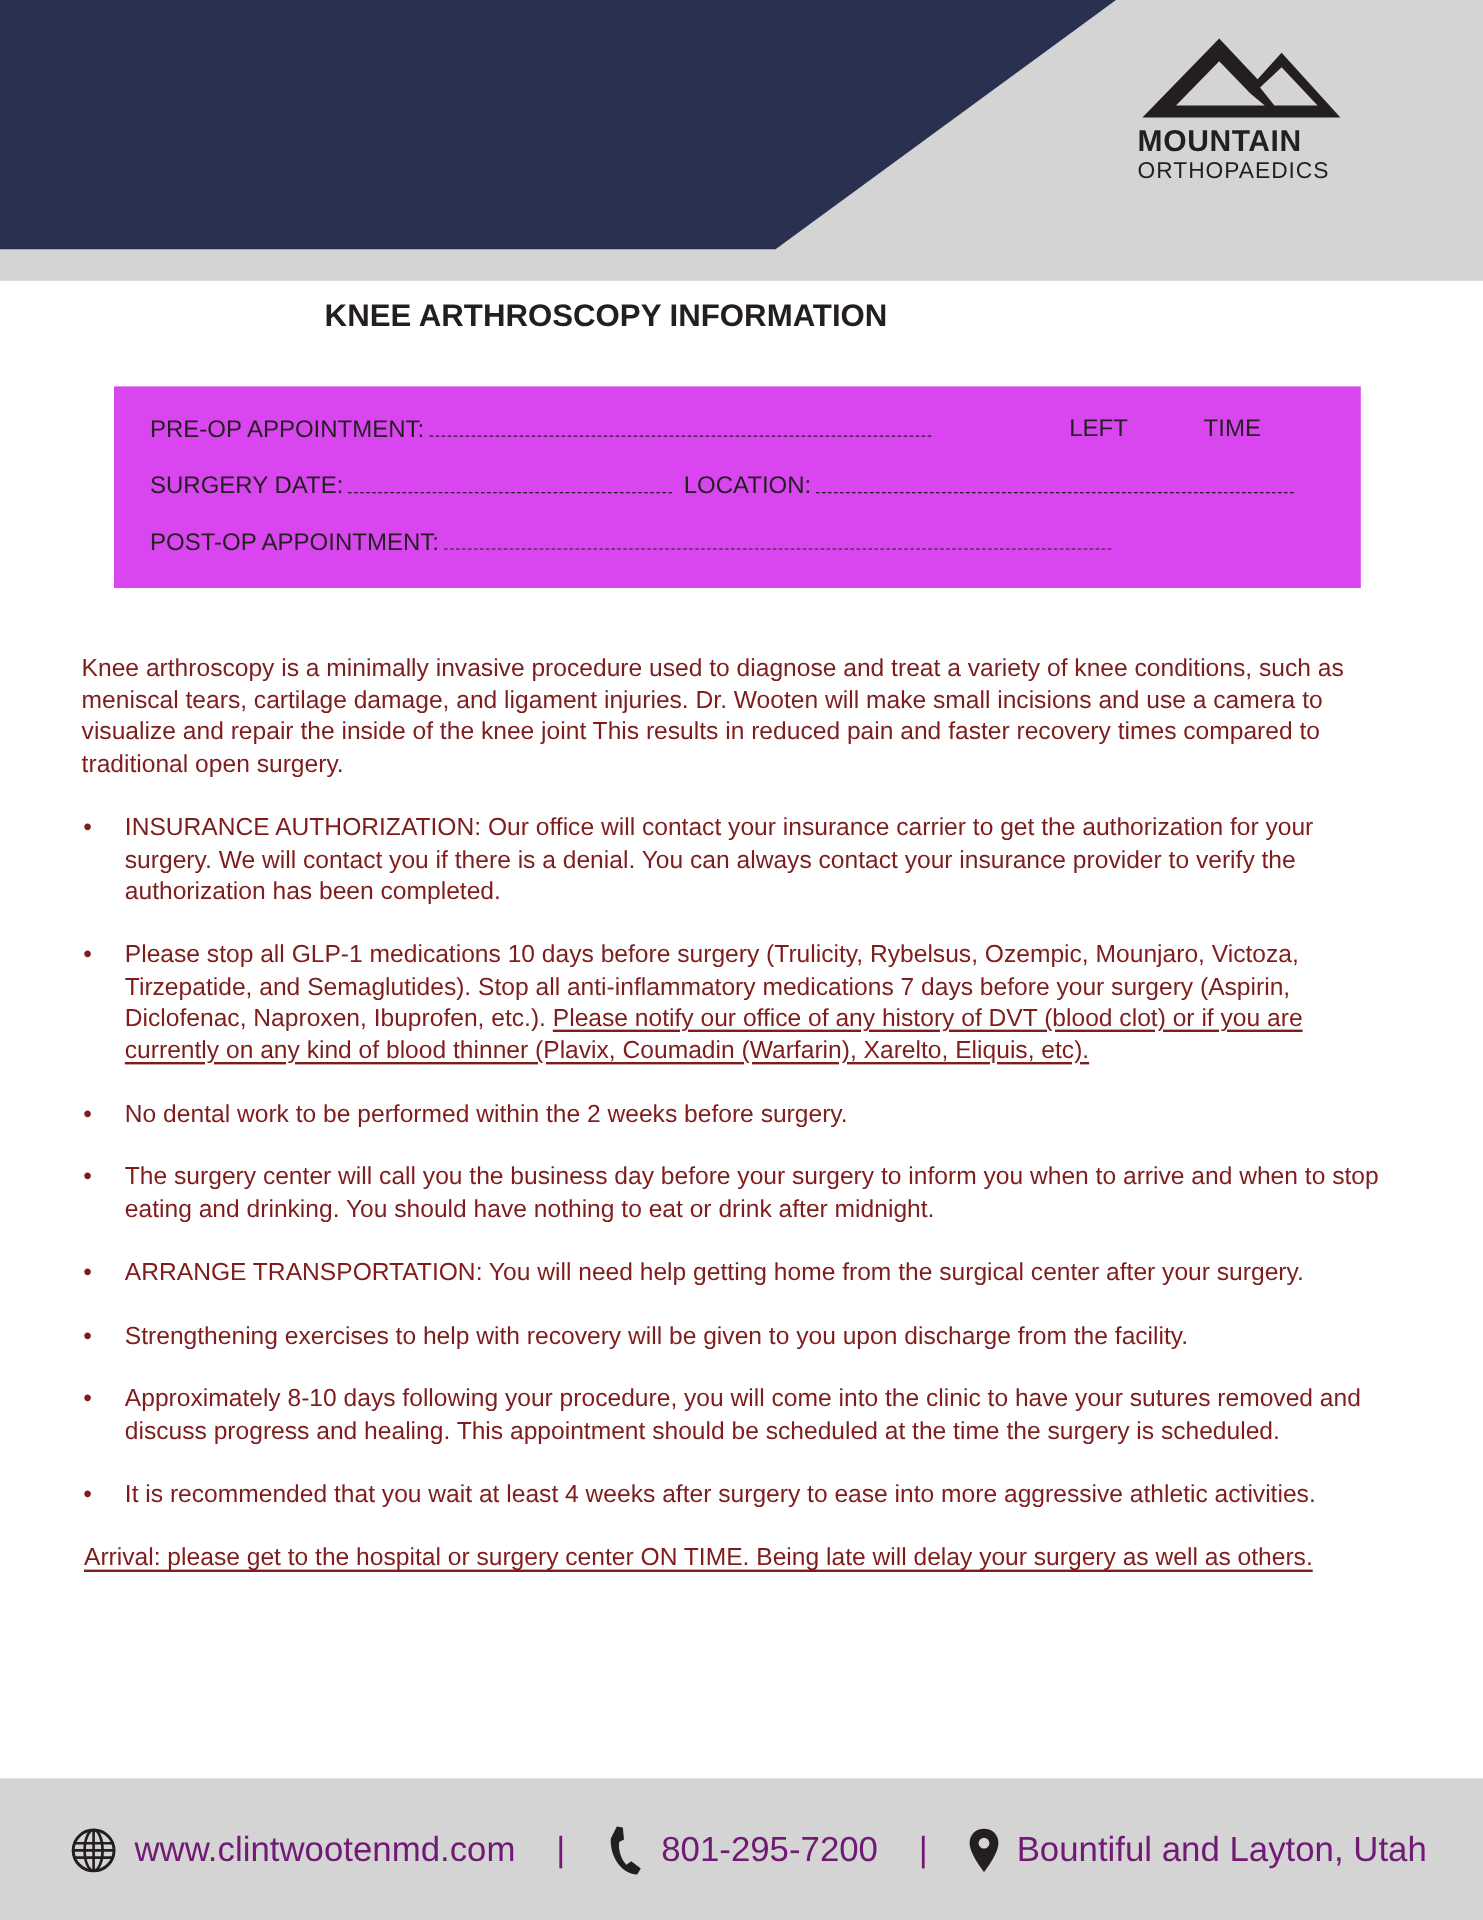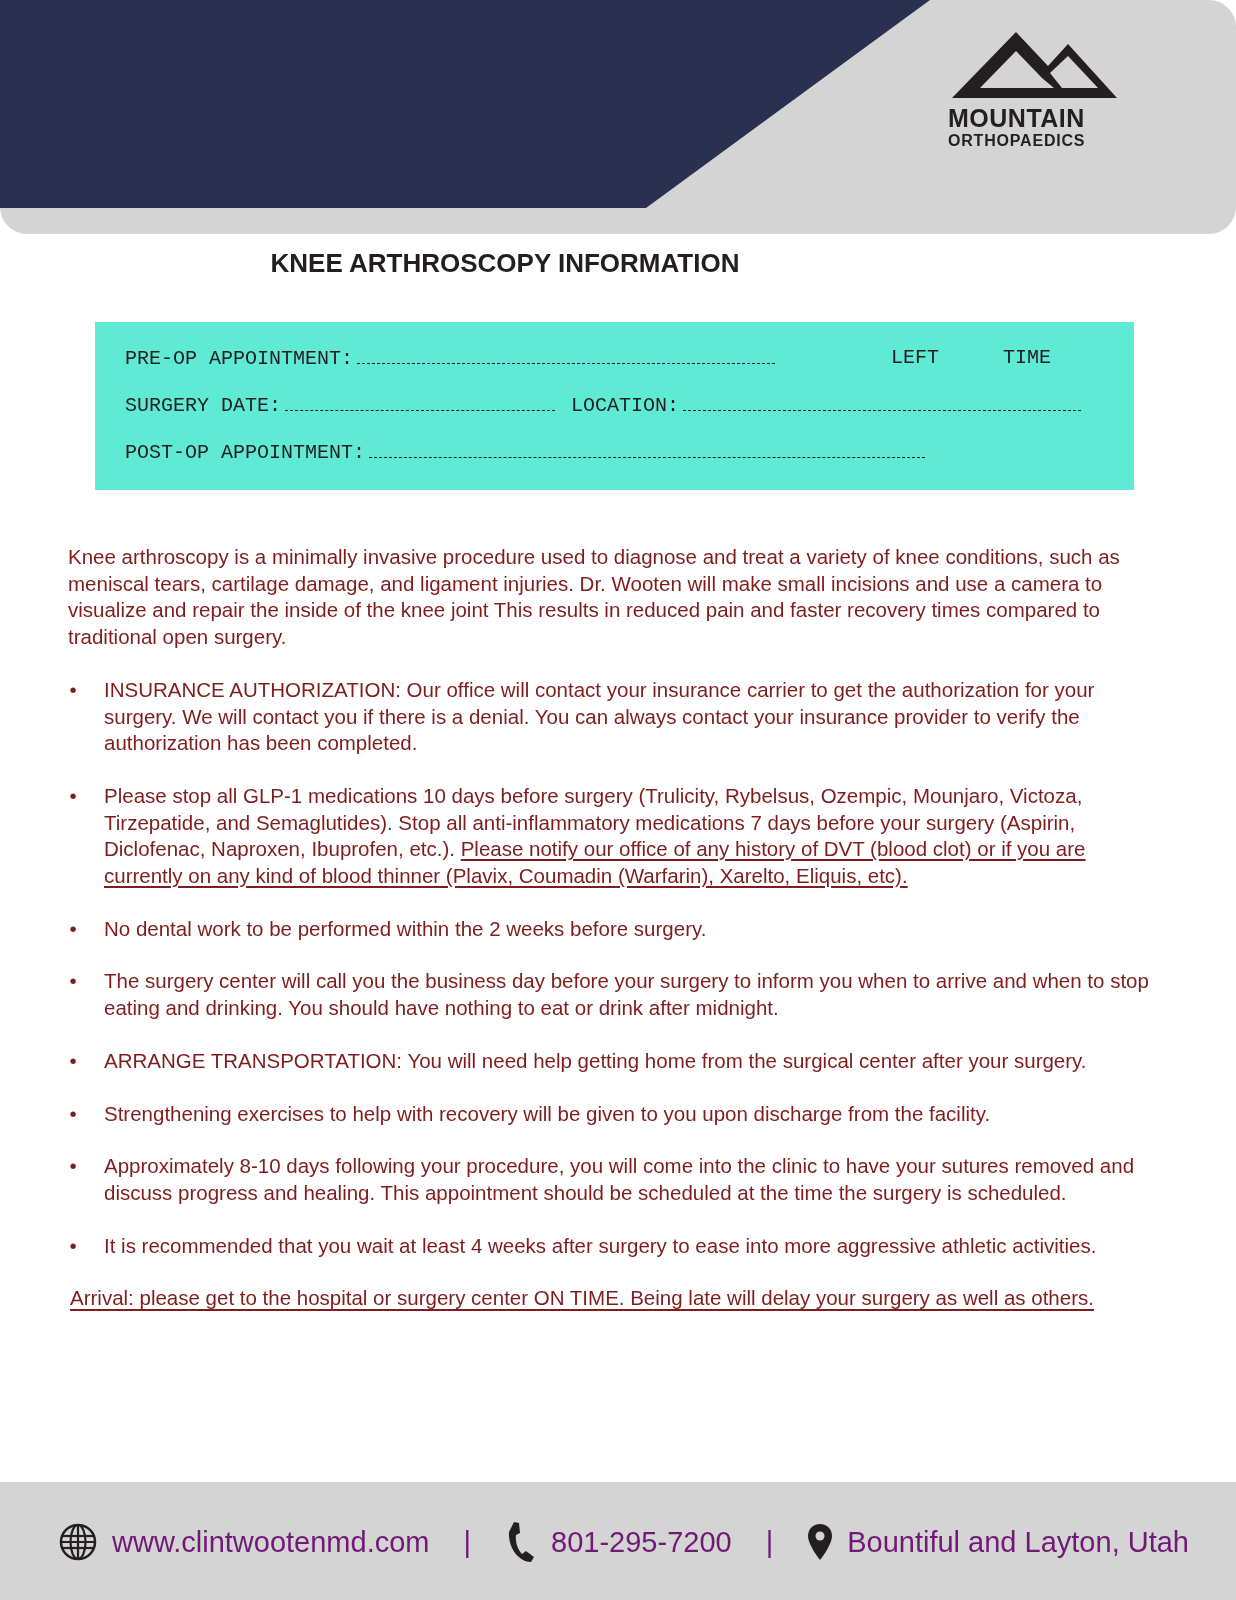--- a/index.html
+++ b/index.html
@@ -1,28 +1,28 @@
 <!DOCTYPE html>
 <html><head>
 <meta charset="utf-8">
 <style>
   * { box-sizing: border-box; margin: 0; padding: 0; }
   html, body { width: 1236px; height: 1600px; background: #ffffff; }
   body { font-family: "Liberation Sans", sans-serif; color: #231f20; position: relative; overflow: hidden; }
 
-  .header { position: absolute; left: 0; top: 0; width: 1236px; height: 234px; background: #d4d4d4; border-radius: 27px; }
+  .header { position: absolute; left: 0; top: 0; width: 1236px; height: 234px; background: #d4d4d4; }
   .header svg.band { position: absolute; left: 0; top: 0; }
   .logo { position: absolute; left: 948px; top: 30px; width: 175px; text-align: left; }
   .logo svg { display: block; margin-left: 4px; }
   .logo-name { font-size: 25px; font-weight: bold; letter-spacing: 0.5px; color: #231f20; margin-top: 6px; line-height: 1; }
-  .logo-sub { font-size: 16px; letter-spacing: 0.8px; color: #231f20; margin-top: 2px; line-height: 1; font-weight: bold; }
+  .logo-sub { font-size: 19px; letter-spacing: 0.8px; color: #231f20; margin-top: 2px; line-height: 1; }
 
   .title { position: absolute; top: 248px; left: 0; width: 1010px; text-align: center; font-size: 26px; font-weight: bold; color: #231f20; }
 
-  .form-box { position: absolute; left: 95px; top: 322px; width: 1039px; height: 168px; background: #5eead4; padding: 22px 30px 0 30px; font-family: Liberation Mono, monospace; }
+  .form-box { position: absolute; left: 95px; top: 322px; width: 1039px; height: 168px; background: #d946ef; padding: 22px 30px 0 30px; }
   .form-row { font-size: 20px; height: 47px; line-height: 27px; white-space: nowrap; position: relative; }
   .blank { display: inline-block; border-bottom: 1px dashed #231f20; height: 20px; vertical-align: baseline; margin: 0 4px; }
   .side-opt { position: absolute; top: 0; margin-left: 38px; }
 
   .content { position: absolute; left: 68px; top: 544px; width: 1100px; font-size: 20.5px; line-height: 26.7px; color: #7f1d1d; }
   .intro { margin-bottom: 26px; }
   ul.bullets { list-style: none; }
   ul.bullets li { position: relative; padding-left: 36px; margin-bottom: 26px; }
   ul.bullets li .dot { position: absolute; left: 0; top: 0; width: 10px; text-align: center; }
   .u { text-decoration: underline; text-underline-offset: 3px; }

